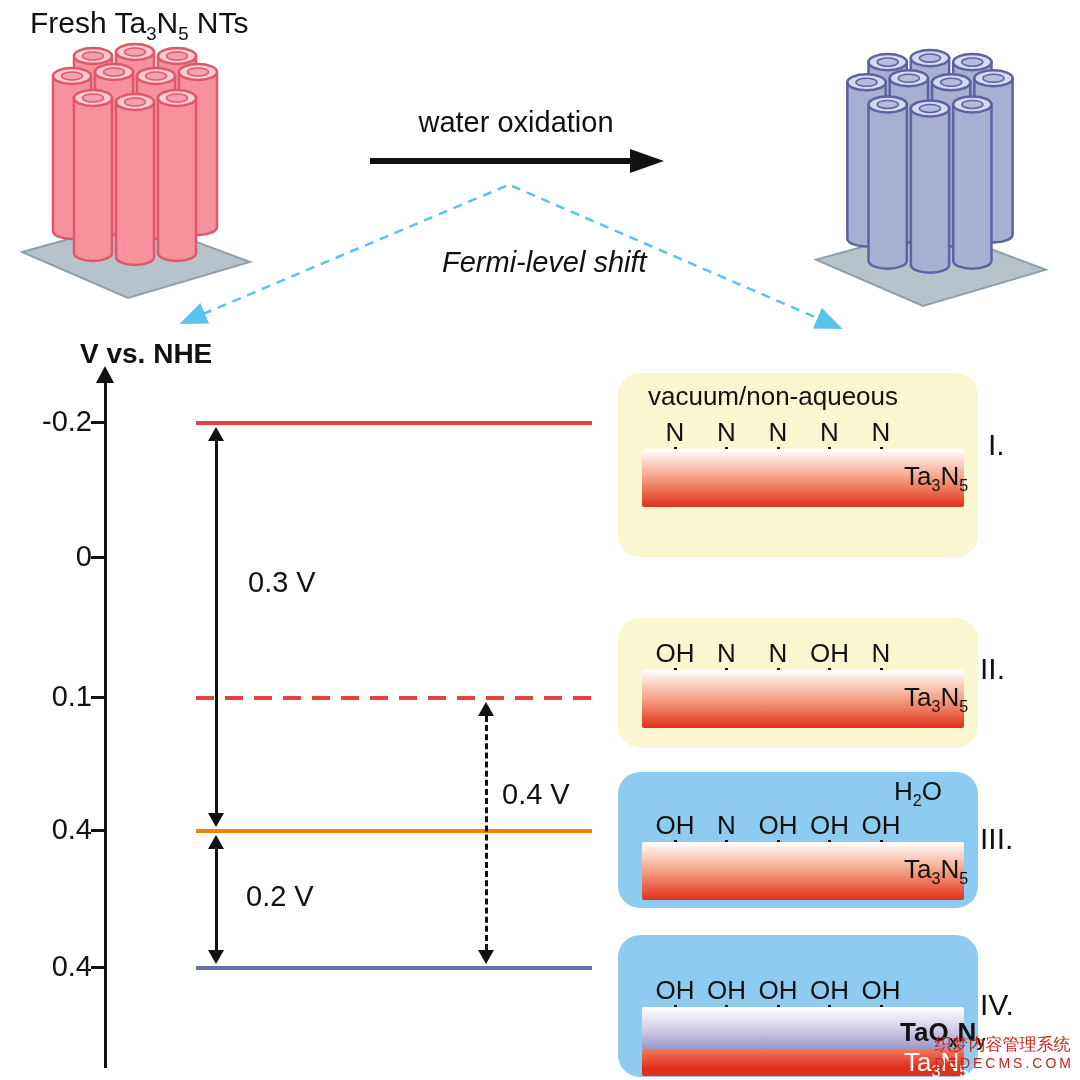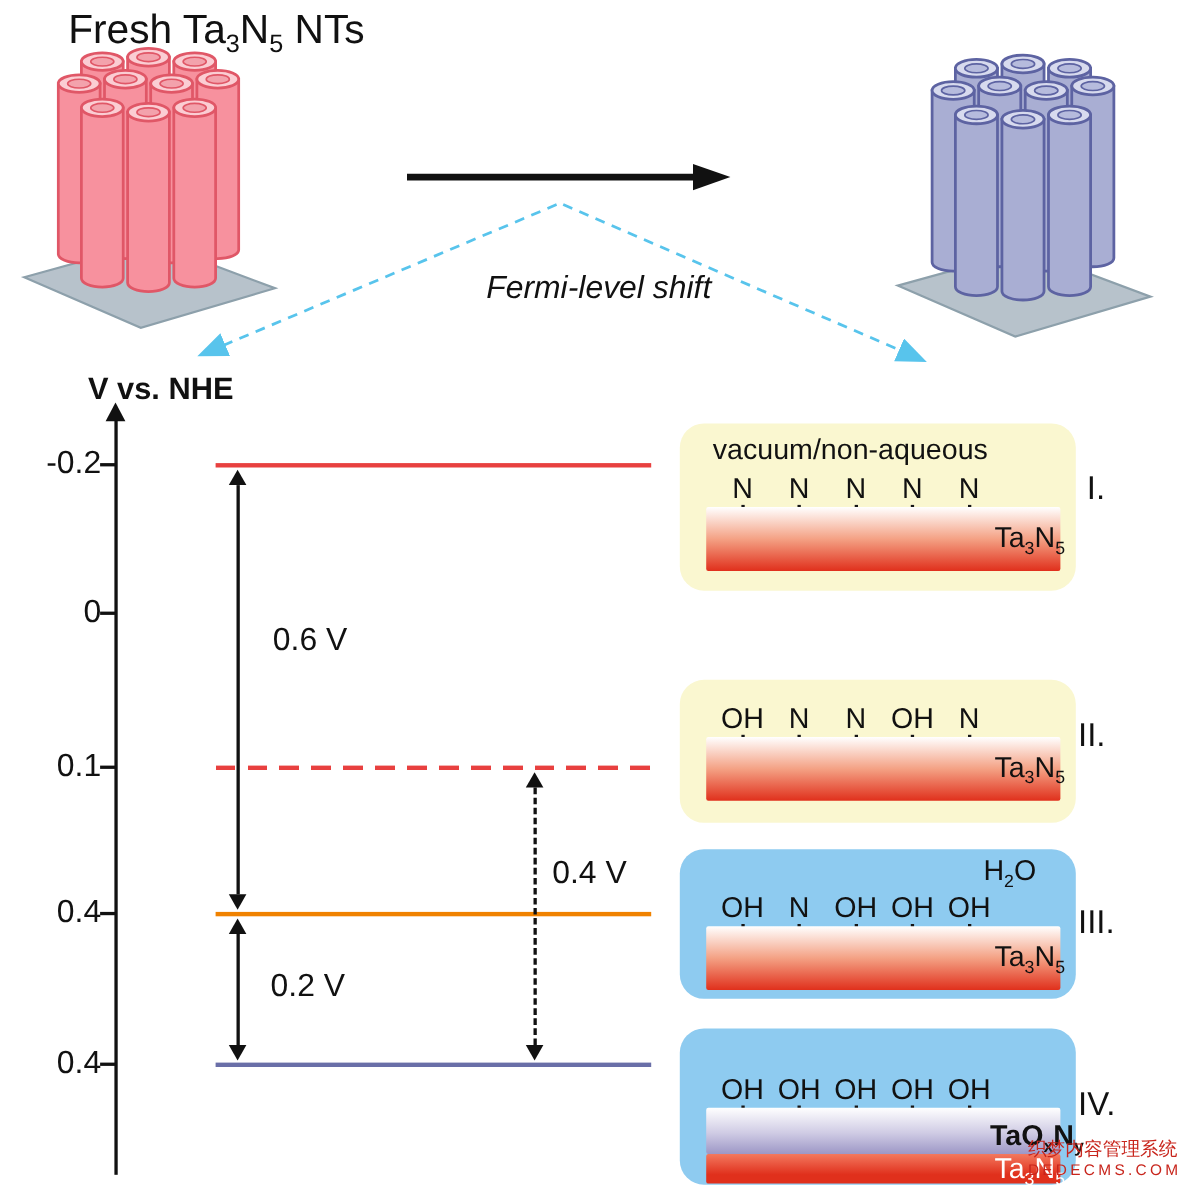--- a/index.html
+++ b/index.html
@@ -2,21 +2,21 @@
 <html style="--fresh-tube: #f7919e; --fresh-tube-edge: #e05767; --oxidized-tube: #a9aed3; --oxidized-tube-edge: #5d63a2; --platform-gray: #b7c2cb; --level-red: #e8403f; --level-orange: #f08200; --level-purple: #6a6fa8; --panel-yellow: #faf7d0; --panel-blue: #8ecbf0; --surface-red: #e0301c; --oxide-purple: #9d97c6; --fermi-arrow-blue: #58c4ec; --watermark-red: #c8251c;"><head>
 <meta charset="utf-8">
 <style>
   html,body{margin:0;padding:0;background:#fff;}
   #canvas{position:relative;width:1080px;height:1080px;background:#ffffff;overflow:hidden;
           font-family:"Liberation Sans","DejaVu Sans",sans-serif;color:#111;}
   .abs{position:absolute;}
   sub{font-size:0.62em;line-height:0;}
 
   
-  .fig-title{font-size:37px;margin-left:32px;}
+  .fig-title{font-size:30px;}
   .proc-label{font-size:29px;text-align:center;width:300px;}
   .fermi-label{font-size:29px;font-style:italic;margin-left:44px;}
 
   
   .axis-title{font-size:28px;font-weight:bold;}
   .axis-line{width:3px;background:#111;}
   .axis-head{width:0;height:0;border-left:9px solid transparent;border-right:9px solid transparent;border-bottom:17px solid #111;}
   .tick-label{left:20px;width:72px;text-align:right;font-size:29px;}
   .tick-mark{left:91px;width:14px;height:3px;background:#111;}
 
@@ -105,20 +105,21 @@
       <use href="#cyl-purple" x="142" y="6"></use>
     <use href="#cyl-purple" x="37" y="26"></use>
       <use href="#cyl-purple" x="79" y="22"></use>
       <use href="#cyl-purple" x="121" y="26"></use>
       <use href="#cyl-purple" x="163" y="22"></use>
     <use href="#cyl-purple" x="58" y="48"></use>
       <use href="#cyl-purple" x="100" y="52"></use>
       <use href="#cyl-purple" x="142" y="48"></use>
   </svg>
 
+  <div class="abs proc-label" style="left:366px;top:106px;">water oxidation</div>
   <svg class="abs layer" style="left:368px;top:144px;" width="300" height="34" viewBox="0 0 300 34">
     <line x1="2" y1="17" x2="262" y2="17" stroke="#111" stroke-width="6"></line>
     <path d="M262,5 L296,17 L262,29 Z" fill="#111"></path>
   </svg>
 
   <div class="abs fermi-label" style="left:398px;top:246px;">Fermi-level shift</div>
   <svg class="abs layer" style="left:0;top:0;" width="1080" height="345" viewBox="0 0 1080 345">
     <defs>
       <marker id="bluehead" markerWidth="12" markerHeight="10" refX="9" refY="4.5" orient="auto">
         <path d="M0,0 L11,4.5 L0,9 Z" fill="#58c4ec"></path>
@@ -147,37 +148,37 @@
   <div class="abs level red" style="top:421px;"></div>
   <div class="abs level red-dashed" style="top:696px;"></div>
   <div class="abs level orange" style="top:829px;"></div>
   <div class="abs level purple" style="top:966px;"></div>
 
   <div class="abs varrow" style="left:208px;top:427px;height:400px;">
     <div class="ah up"></div>
       <div class="vline"></div>
       <div class="ah down"></div>
   </div>
-  <div class="abs gap-label" style="left:248px;top:566px;">0.6 V</div>
+  <div class="abs gap-label" style="left:248px;top:566px;">0.3 V</div>
 
   <div class="abs varrow" style="left:208px;top:835px;height:129px;">
     <div class="ah up"></div>
       <div class="vline"></div>
       <div class="ah down"></div>
   </div>
   <div class="abs gap-label" style="left:246px;top:880px;">0.2 V</div>
 
   <div class="abs varrow dashed" style="left:478px;top:702px;height:262px;">
     <div class="ah up"></div>
       <div class="vline"></div>
       <div class="ah down"></div>
   </div>
   <div class="abs gap-label" style="left:502px;top:778px;">0.4 V</div>
 
-  <div class="panel yellow" style="top:385px;height:152px;">
+  <div class="panel yellow" style="top:373px;height:184px;">
     <div class="phead">vacuum/non-aqueous</div>
     <div class="atoms" style="top:44px;">
       <div class="acol">
           <span class="atop">N</span>
           <span class="bond"></span>
           <span class="ata">Ta</span>
         </div>
       <div class="acol">
           <span class="atop">N</span>
           <span class="bond"></span>

